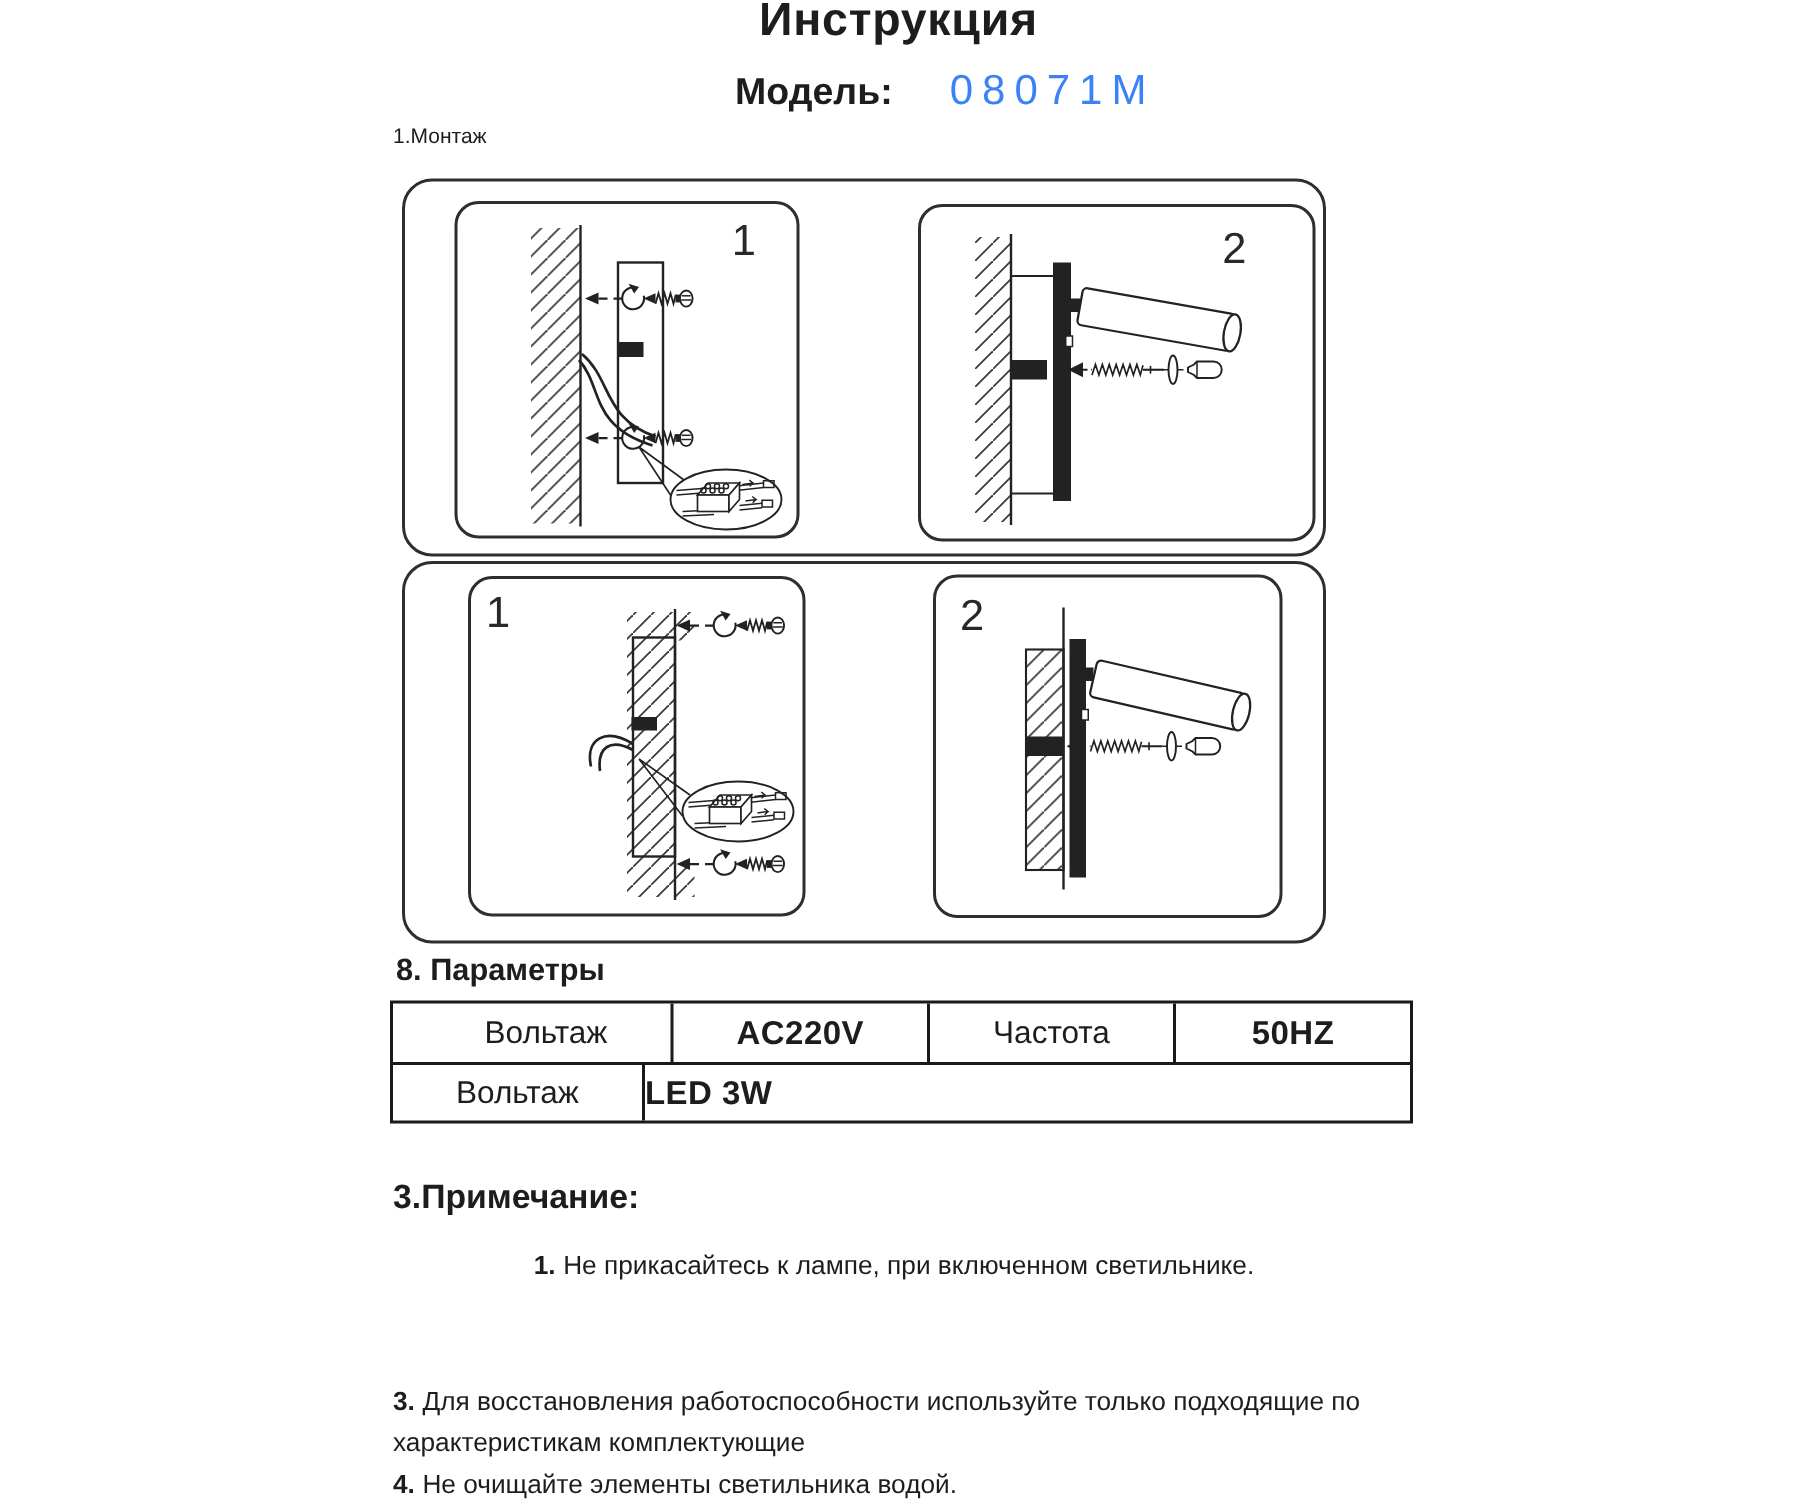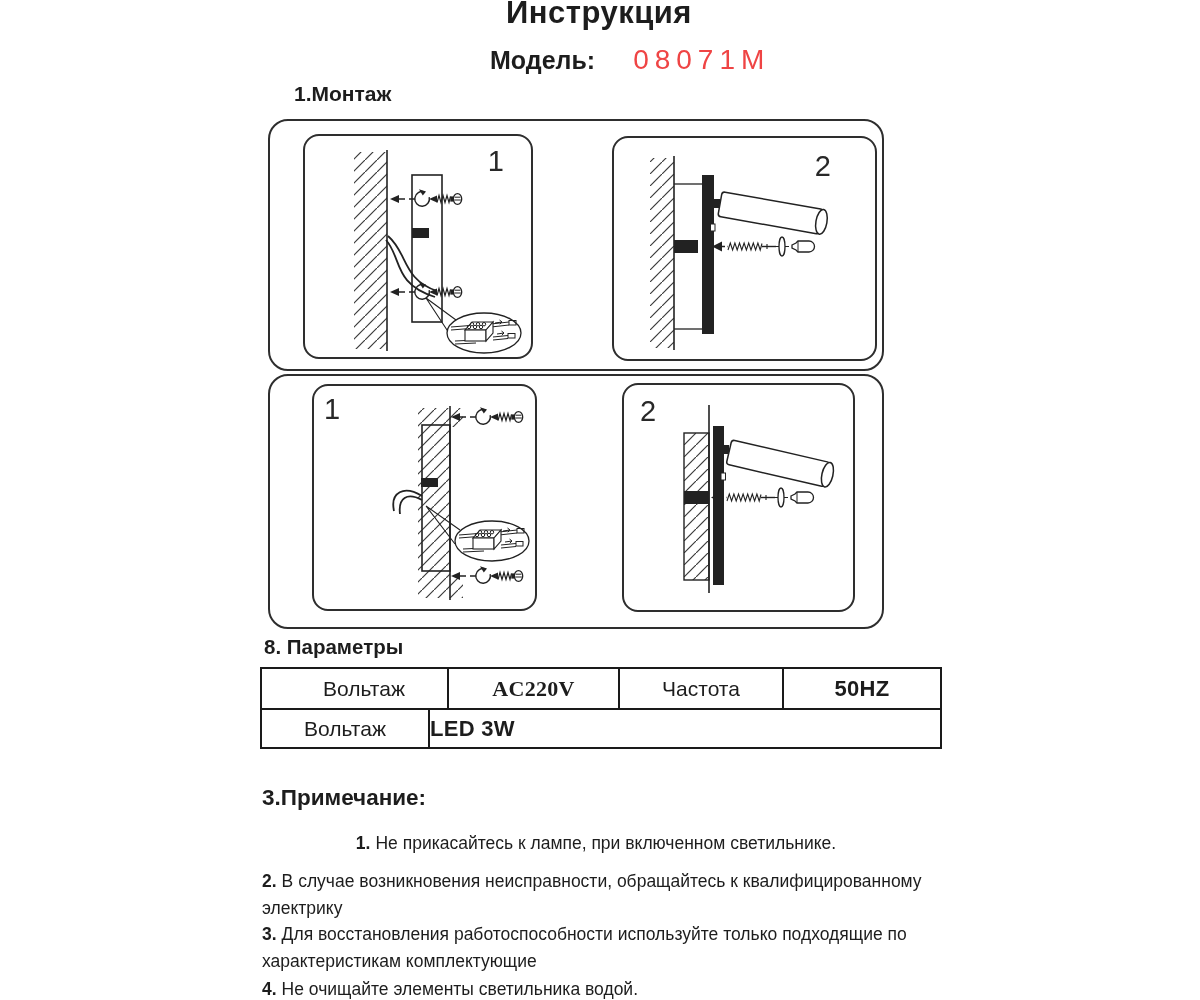--- a/index.html
+++ b/index.html
@@ -2,22 +2,22 @@
 <html><head>
 <meta charset="utf-8">
 <style>
   html,body{margin:0;padding:0;background:#fff;}
   .page{position:relative;width:1200px;height:1000px;background:#fff;overflow:hidden;
         font-family:"Liberation Sans","DejaVu Sans",sans-serif;color:#1d1d1d;}
   .abs{position:absolute;}
   .title{left:449px;top:-5px;width:300px;text-align:center;font-size:31px;font-weight:700;letter-spacing:.5px;}
   .model-row{left:490px;top:44px;display:flex;align-items:baseline;gap:35px;}
   .model-label{font-size:25px;font-weight:700;}
-  .model-value{font-size:28px;font-weight:400;letter-spacing:6px;margin-left:3px;color:#ef4444;}
-  .montage-heading{left:262px;top:82px;font-size:21px;font-weight:700;margin-left:32px;}
+  .model-value{font-size:28px;font-weight:400;letter-spacing:6px;margin-left:3px;color:#3b82f6;}
+  .montage-heading{left:262px;top:82px;font-size:14px;font-weight:400;}
   .outer-box{border:2px solid #2e2e2e;border-radius:20px;background:#fff;}
   .box1{left:268px;top:119px;width:612px;height:248px;}
   .box2{left:268px;top:374px;width:612px;height:251px;}
   .panel{border:2px solid #2e2e2e;border-radius:16px;background:#fff;}
   .pA{left:303px;top:134px;width:226px;height:221px;}
   .pB{left:612px;top:136px;width:261px;height:221px;}
   .pC{left:312px;top:384px;width:221px;height:223px;}
   .pD{left:622px;top:383px;width:229px;height:225px;}
   .panel svg{position:absolute;left:0;top:0;}
   .step-num{position:absolute;font-size:29px;font-weight:400;color:#282828;line-height:1;}
@@ -27,21 +27,21 @@
   .pD .step-num{left:16px;top:12px;}
   .params-heading{left:264px;top:635px;font-size:20.5px;font-weight:700;}
   .ptable{left:260px;top:667px;width:678px;height:78px;border:2.5px solid #1a1a1a;display:flex;flex-direction:column;}
   .prow{display:flex;}
   .prow1{height:39px;border-bottom:2.5px solid #1a1a1a;padding-left:19px;}
   .prow2{flex:1;}
   .pcell{display:flex;align-items:center;justify-content:center;}
   .pcell.label{font-size:21px;font-weight:400;}
   .pcell.value{font-size:22px;font-weight:700;letter-spacing:.3px;}
   .bR{border-right:2.5px solid #1a1a1a;}
-  .w1{width:166px;}.w2{width:169px;font-family:Liberation Serif, serif;}.w3{width:162px;}.wrest{flex:1;}
+  .w1{width:166px;}.w2{width:169px;}.w3{width:162px;}.wrest{flex:1;}
   .pwr-val{justify-content:flex-start;}
   .notes-heading{left:262px;top:785px;font-size:22.5px;font-weight:700;}
   .note{position:absolute;left:262px;width:668px;font-size:17.5px;line-height:27px;margin:0;}
   .note b{margin-right:5px;}
   .n1{top:830px;text-align:center;}.n2{top:868px;}.n3{top:921px;}.n4{top:976px;}
 </style>
 </head>
 <body>
 
 <div class="page">
@@ -211,17 +211,16 @@
     </div>
     <div class="prow prow2">
       <div class="pcell label w1 bR">Вольтаж</div>
       <div class="pcell value wrest pwr-val">LED 3W</div>
     </div>
   </div>
 
   <div class="abs notes-heading">3.Примечание:</div>
 
   <p class="note n1"><b>1.</b><span>Не прикасайтесь к лампе, при включенном светильнике.</span></p>
-  <p class="note n2"><b>2.</b><span>В случае возникновения неисправности, обращайтесь к квалифицированному электрику</span></p>
   <p class="note n3"><b>3.</b><span>Для восстановления работоспособности используйте только подходящие по характеристикам комплектующие</span></p>
   <p class="note n4"><b>4.</b><span>Не очищайте элементы светильника водой.</span></p>
 
 </div>
 
 </body></html>

